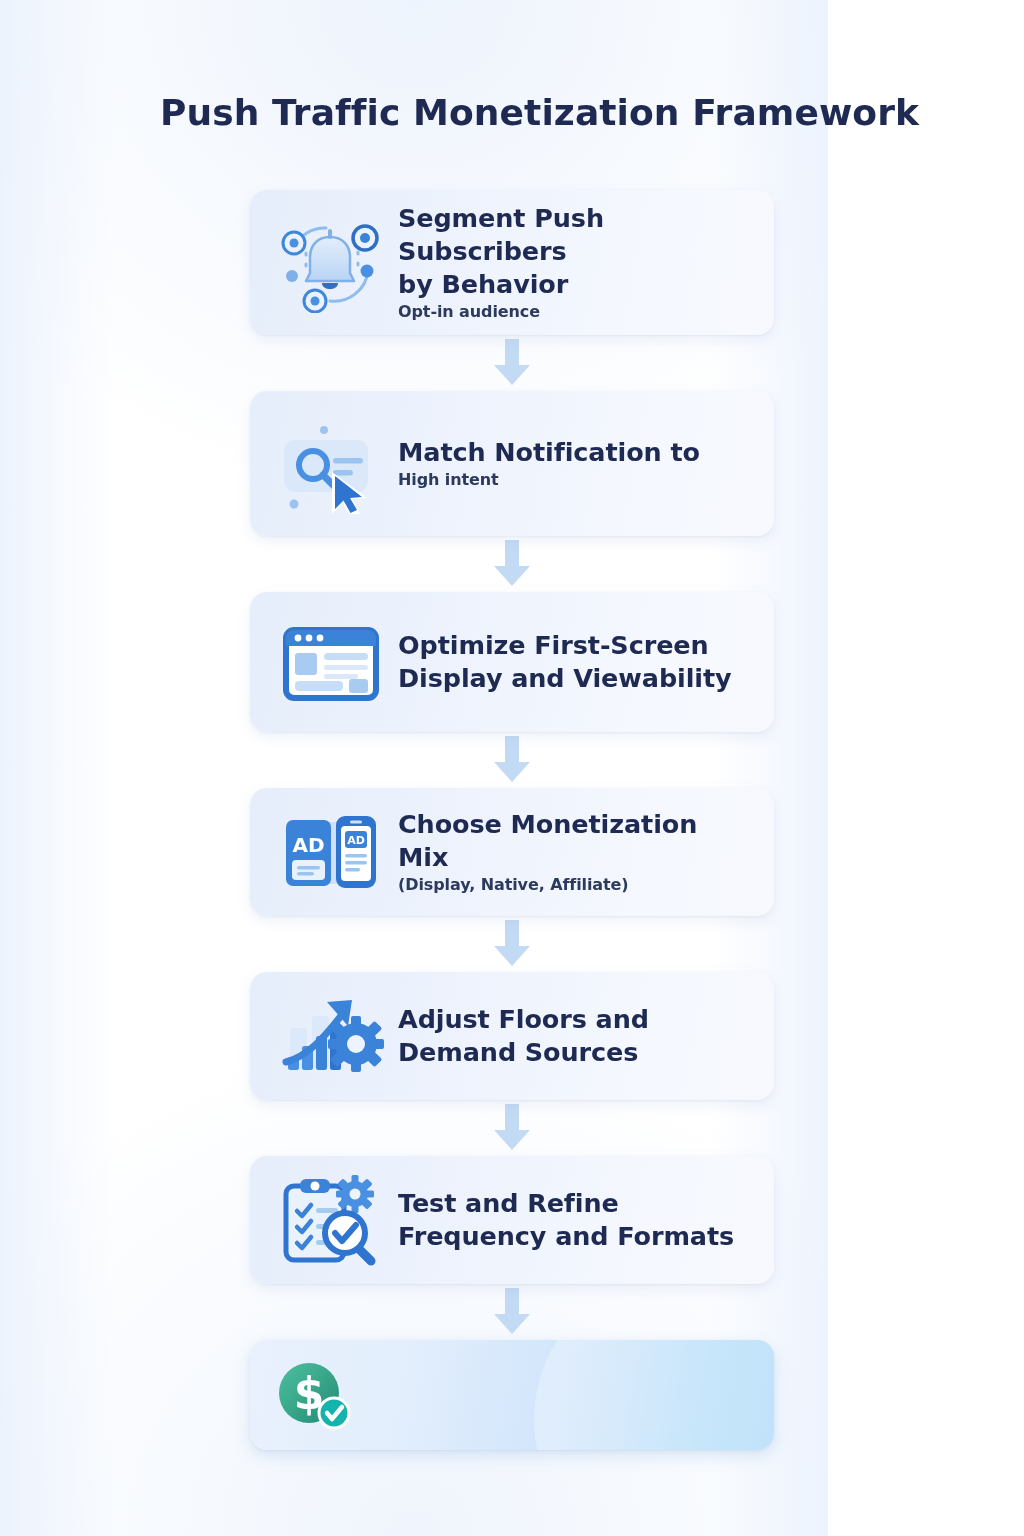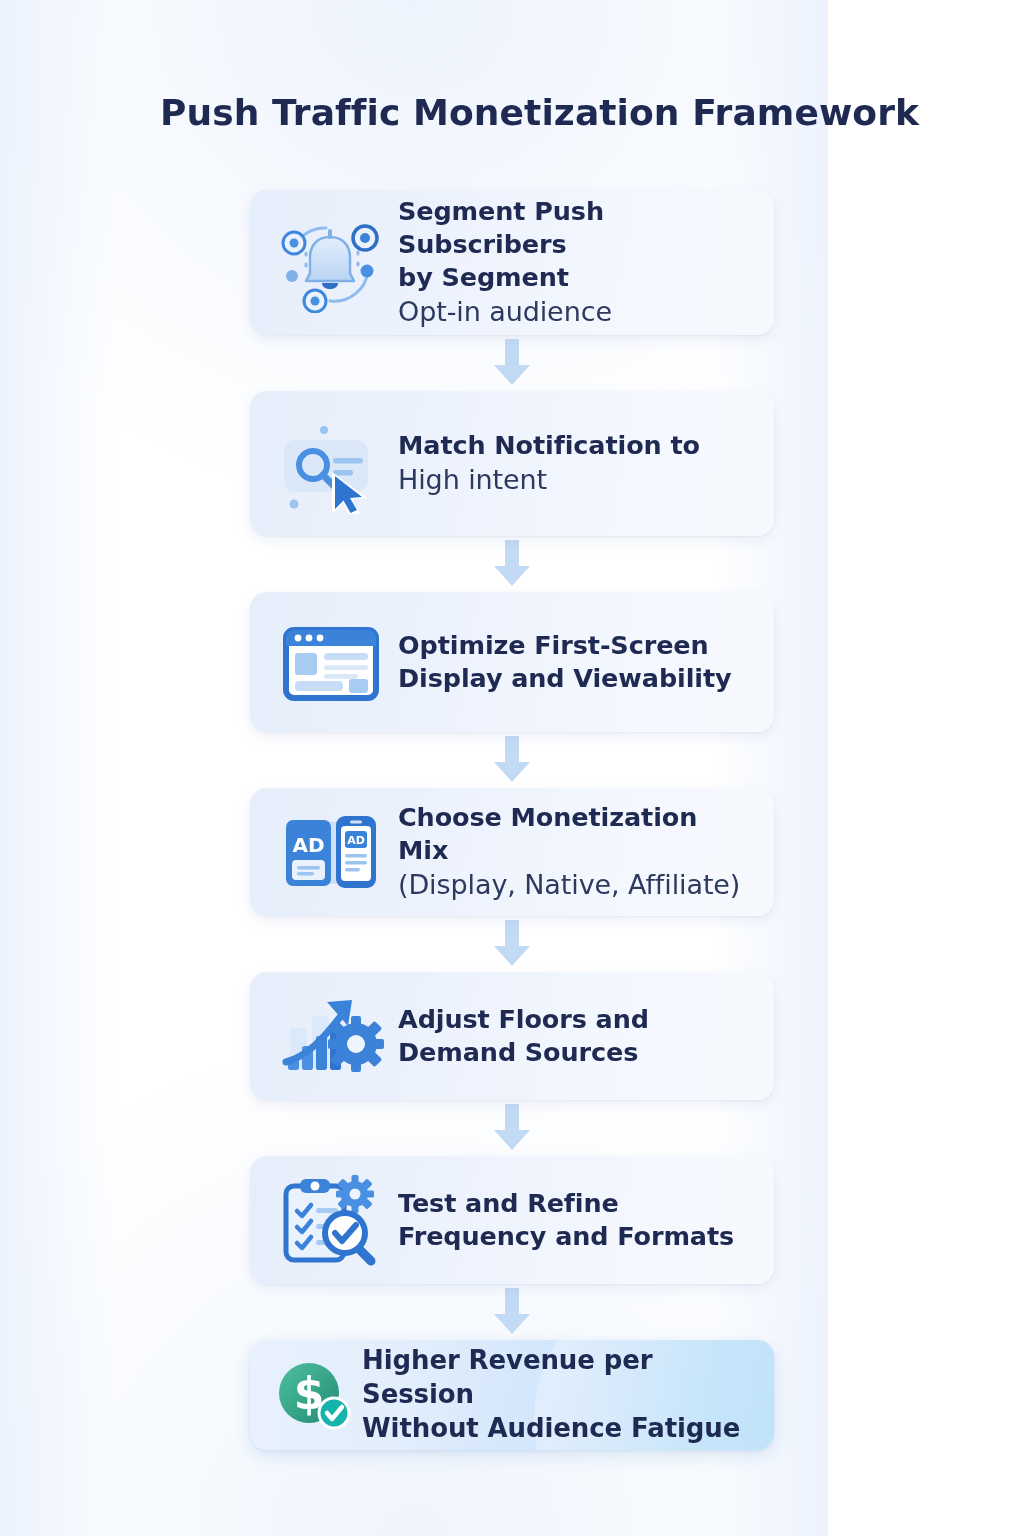--- a/index.html
+++ b/index.html
@@ -108,22 +108,22 @@
   .card-title {
     font-size: 25.5px;
     font-weight: bold;
     line-height: 1.30;
     color: #1e2a52;
     letter-spacing: -0.1px;
   }
   .card-title .l2 { display: block; }
 
   .card-subtitle {
-    font-size: 27px;
-    font-weight: normal;
+    font-size: 16px;
+    font-weight: bold;
     line-height: 1.28;
     color: #2c3a5e;
     margin-top: 1px;
     letter-spacing: -0.1px;
   }
 
   .card.result .card-title { font-size: 26px; line-height: 1.30; }
   .card.result .card-icon { width: 86px; height: 84px; margin-right: 4px; }
 
   
@@ -171,21 +171,21 @@
           <circle cx="93" cy="25" r="5" fill="#3b82d9"></circle>
           <circle cx="95" cy="58" r="6.5" fill="#4a90e2"></circle>
           <circle cx="20" cy="63" r="6" fill="#7fb0e8"></circle>
           <circle cx="43" cy="88" r="11" fill="#eaf2fd" stroke="#3f86dd" stroke-width="3"></circle>
           <circle cx="43" cy="88" r="4.5" fill="#4a90e2"></circle>
         </svg>
       </div>
       <div class="card-text">
         <div class="card-title">
           <span>Segment Push Subscribers</span>
-          <span class="l2">by Segment</span>
+          <span class="l2">by Behavior</span>
         </div>
         <div class="card-subtitle">Opt-in audience</div>
       </div>
     </div>
 
     <div class="arrow">
       <svg width="48" height="48" viewBox="0 0 48 48">
           <path d="M17 0 H31 V26 H42 L24 46 L6 26 H17 Z" fill="#c3daf4"></path>
         </svg>
     </div>
@@ -376,22 +376,16 @@
                 <stop offset="55%" stop-color="#36a386"></stop>
                 <stop offset="100%" stop-color="#1f8a7c"></stop>
             </linearGradient>
           </defs>
           <circle cx="37" cy="40" r="30" fill="url(#dollg)"></circle>
           <text x="37" y="56" text-anchor="middle" font-family="DejaVu Sans, sans-serif" font-size="44" font-weight="bold" fill="#ffffff">$</text>
           <circle cx="62" cy="60" r="15" fill="#14b3ac" stroke="#ffffff" stroke-width="3"></circle>
           <path d="M55 60 l5 6 l10 -12" fill="none" stroke="#ffffff" stroke-width="4.5" stroke-linecap="round" stroke-linejoin="round"></path>
         </svg>
       </div>
-      <div class="card-text">
-        <div class="card-title">
-          <span>Higher Revenue per Session</span>
-          <span class="l2">Without Audience Fatigue</span>
-        </div>
-      </div>
     </div>
 
   </div>
 </div>
 
 </body></html>

